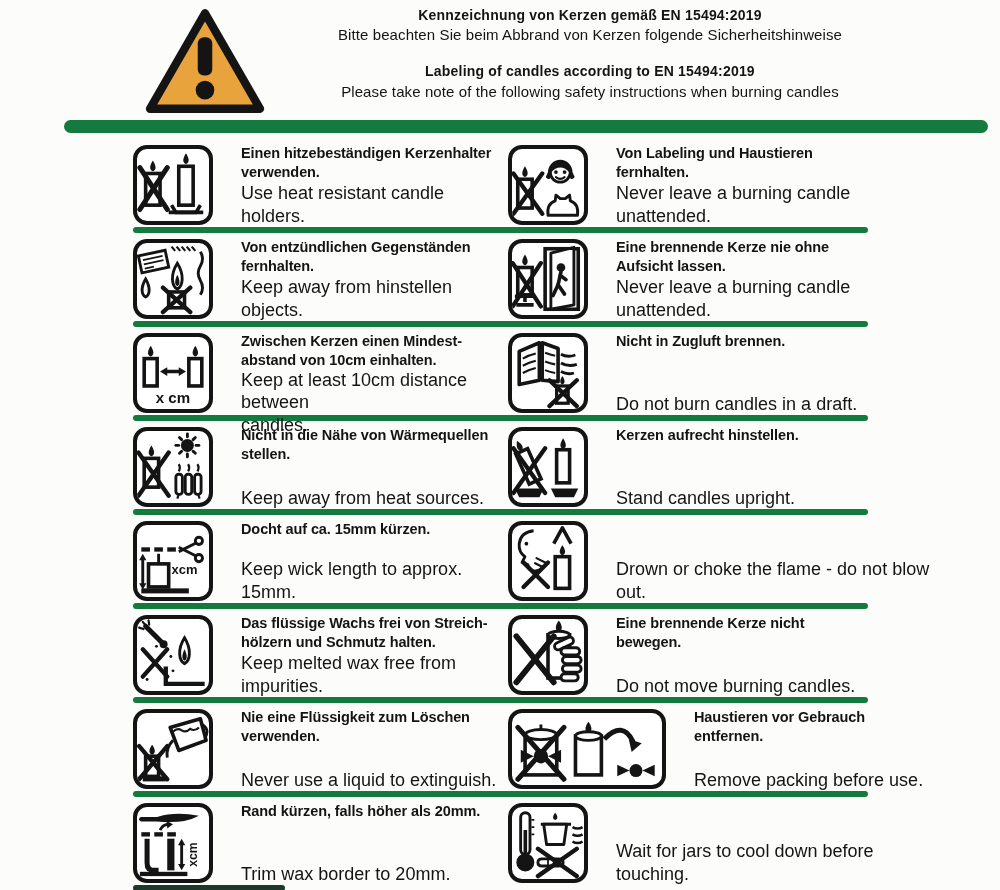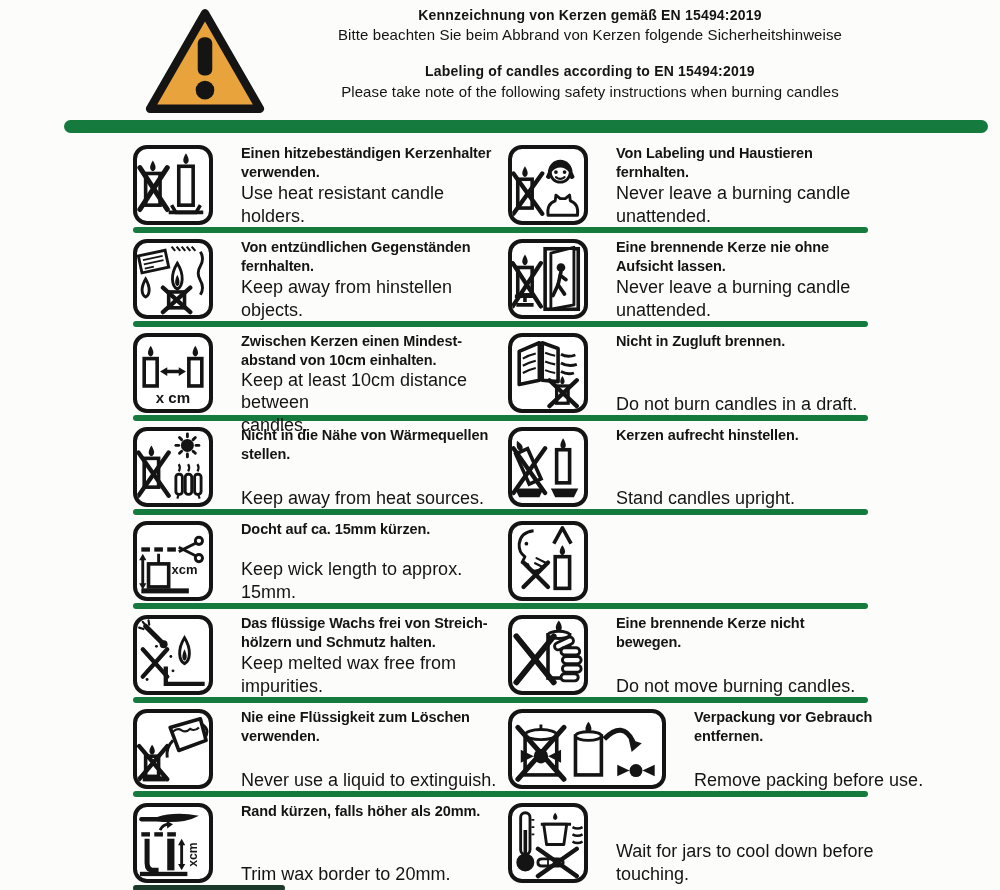--- a/index.html
+++ b/index.html
@@ -504,20 +504,22 @@
       <div class="txt">
         <div class="de">Docht auf ca. 15mm kürzen.</div>
         <div class="en">Keep wick length to approx. 15mm.</div>
       </div>
     </div>
     <div class="cell cell-right">
       <svg class="pictogram" viewBox="0 0 100 100">
             <use href="#sym-snuff-flame"></use>
           </svg>
       <div class="txt">
+        <div class="en">Drown or choke the flame - do not blow
+out.</div>
       </div>
     </div>
   </div>
   <div class="divider"></div>
 
   <div class="row">
     <div class="cell cell-left">
       <svg class="pictogram" viewBox="0 0 100 100">
             <use href="#sym-impurities"></use>
           </svg>
@@ -549,21 +551,21 @@
         <div class="de">Nie eine Flüssigkeit zum Löschen
 verwenden.</div>
         <div class="en">Never use a liquid to extinguish.</div>
       </div>
     </div>
     <div class="cell cell-right">
       <svg class="pictogram wide" viewBox="0 0 200 100">
             <use href="#sym-remove-packing"></use>
           </svg>
       <div class="txt">
-        <div class="de">Verpackung vor Gebrauch
+        <div class="de">Haustieren vor Gebrauch
 entfernen.</div>
         <div class="en">Remove packing before use.</div>
       </div>
     </div>
   </div>
   <div class="divider"></div>
 
   <div class="row">
     <div class="cell cell-left">
       <svg class="pictogram" viewBox="0 0 100 100">

